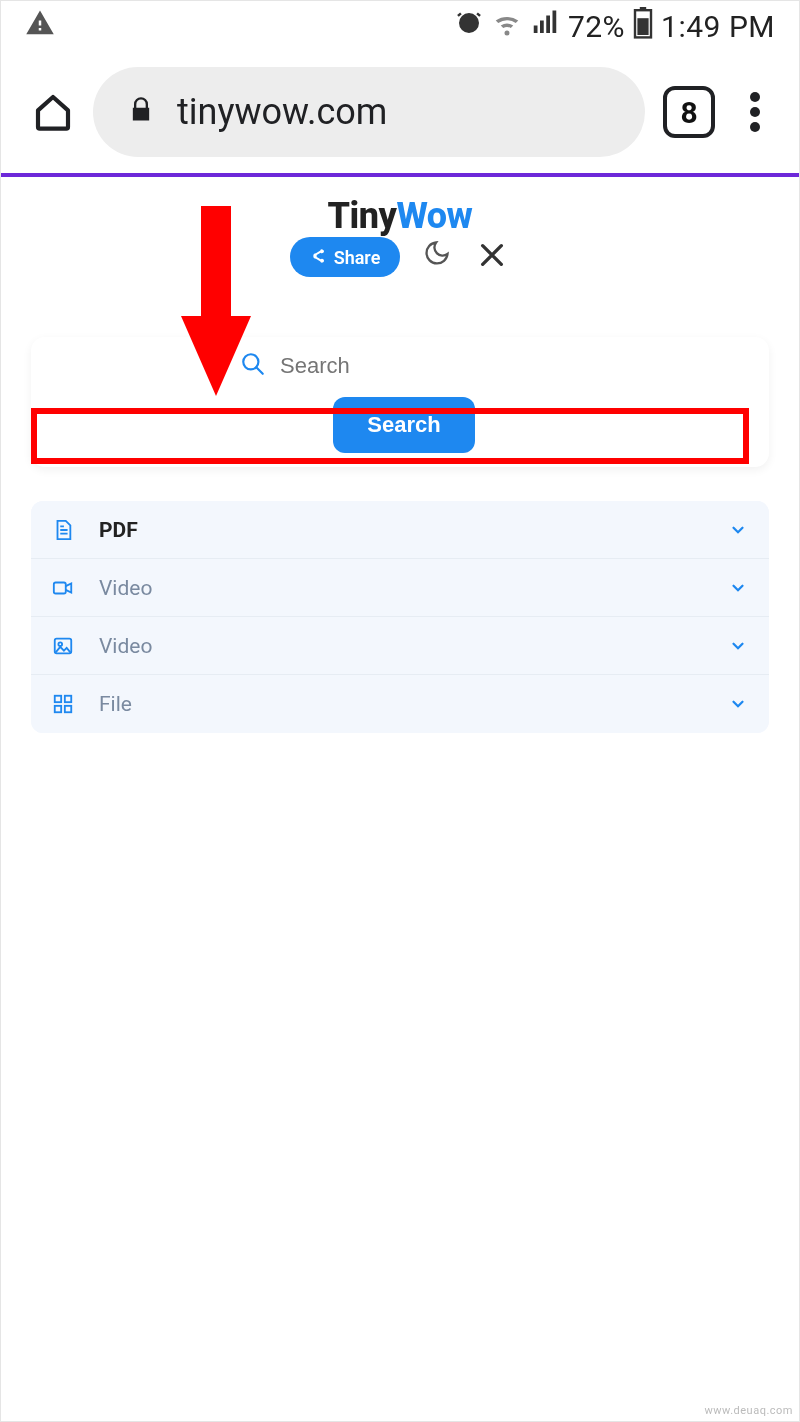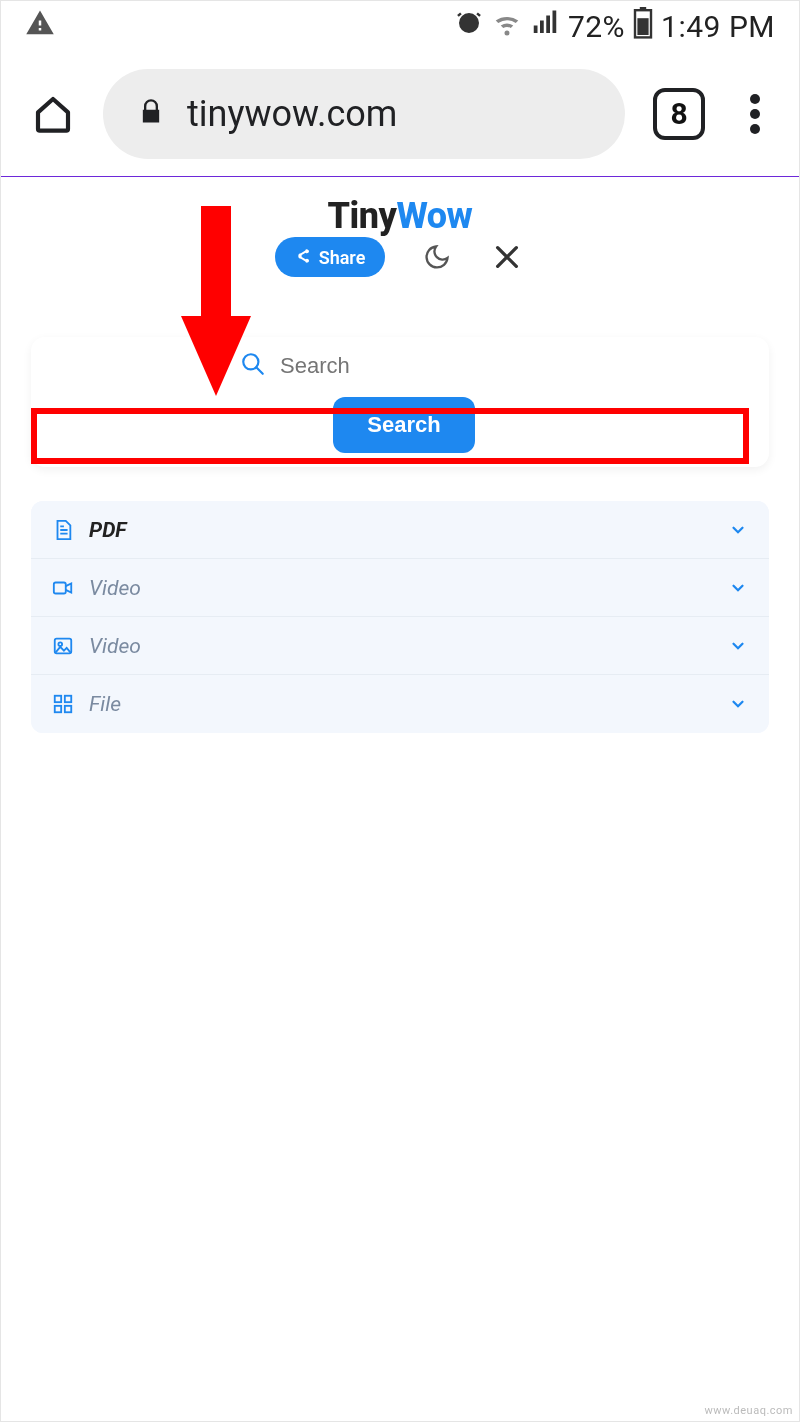--- a/index.html
+++ b/index.html
@@ -24,23 +24,23 @@
       background: #ffffff;
     }
     .status-left { display: flex; align-items: center; gap: 10px; }
     .status-right { display: flex; align-items: center; gap: 8px; color: #222; }
     .status-right span { font-weight: 400; letter-spacing: 0.5px; }
     
     .browser-bar {
       height: 126px;
       display: flex;
       align-items: center;
-      gap: 28px;
+      gap: 18px;
       padding: 0 22px 0 30px;
-      border-bottom: 1px solid #6d28d9;
+      border-bottom: 4px solid #6d28d9;
       background: #fff;
     }
     .home-btn { width: 44px; height: 44px; display:flex; align-items:center; justify-content:center; }
     .omnibox {
       flex: 1;
       height: 90px;
       background: #ededed;
       border-radius: 48px;
       display: flex;
       align-items: center;
@@ -57,21 +57,21 @@
     }
     .kebab { width: 44px; height: 44px; display:flex; align-items:center; justify-content:center; }
     
     .page-header {
       display:flex; align-items:center; justify-content: space-between;
       padding: 18px 30px 12px 30px;
       flex-direction: column;
     }
     .logo { font-size: 36px; font-weight: 800; color: #222; letter-spacing: -0.5px; }
     .logo .wow { color: #1e88f0; }
-    .header-actions { display:flex; align-items:center; gap: 36px; }
+    .header-actions { display:flex; gap: 21px; }
     .share-pill {
       background: #1e88f0; color: #fff; border-radius: 22px;
       height: 40px; padding: 0 20px; display:flex; align-items:center; gap:8px;
       font-size: 18px; font-weight: 600;
     }
     .moon-icon { width:32px; height:32px; color: #444; display:flex;align-items:center;justify-content:center;}
     .close-site { width:36px; height:36px; color:#333; display:flex;align-items:center;justify-content:center; font-size:36px; font-weight:400;}
     .search-card {
       margin: 48px 30px 34px 30px;
       background: #fff;
@@ -91,21 +91,21 @@
     }
     
     .acc-list { margin: 0 30px; border-radius: 12px; overflow:hidden; background: #f3f7fd; }
     .acc-item {
       display:flex; align-items:center; justify-content:space-between;
       height: 58px; padding: 0 20px;
       border-bottom: 1px solid #e6ecf3;
       background: #f3f7fd;
     }
     .acc-item:last-child { border-bottom: none; }
-    .acc-left { display:flex; align-items:center; gap: 14px; font-style: italic; }
+    .acc-left { display:flex; align-items:center; gap: 24px; }
     .acc-icon { width:24px; height:24px; color: #1e88f0; display:flex;align-items:center;justify-content:center;}
     .acc-label { font-size: 21px; color: #7a8aa0; }
     .acc-item.selected .acc-label { color:#222; font-weight:700; }
     .chev { color: #1e88f0; width:22px; height:22px; display:flex;align-items:center;justify-content:center;}
     
     .annot-box {
       position: absolute;
       left: 30px; top: 407px;
       width: 718px; height: 56px;
       border: 6px solid #ff0000;

